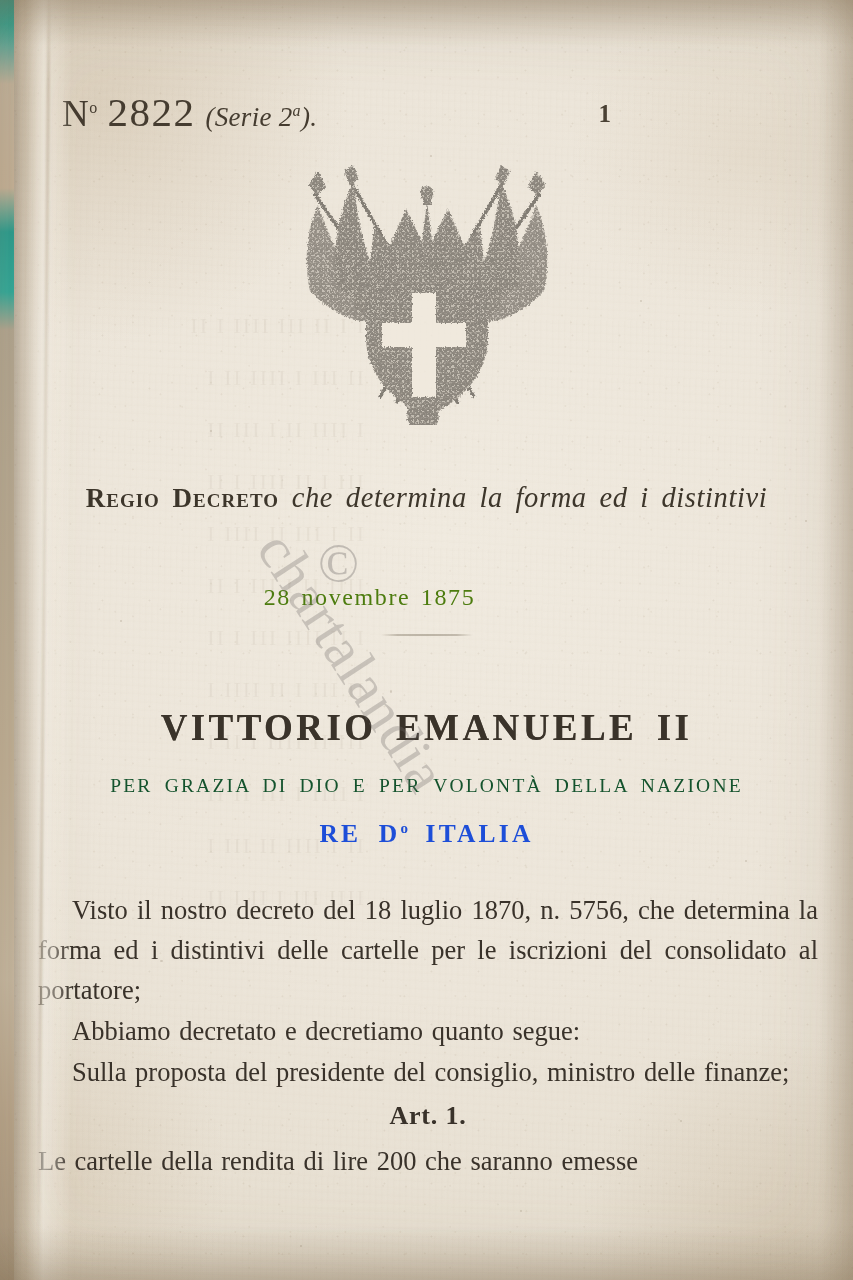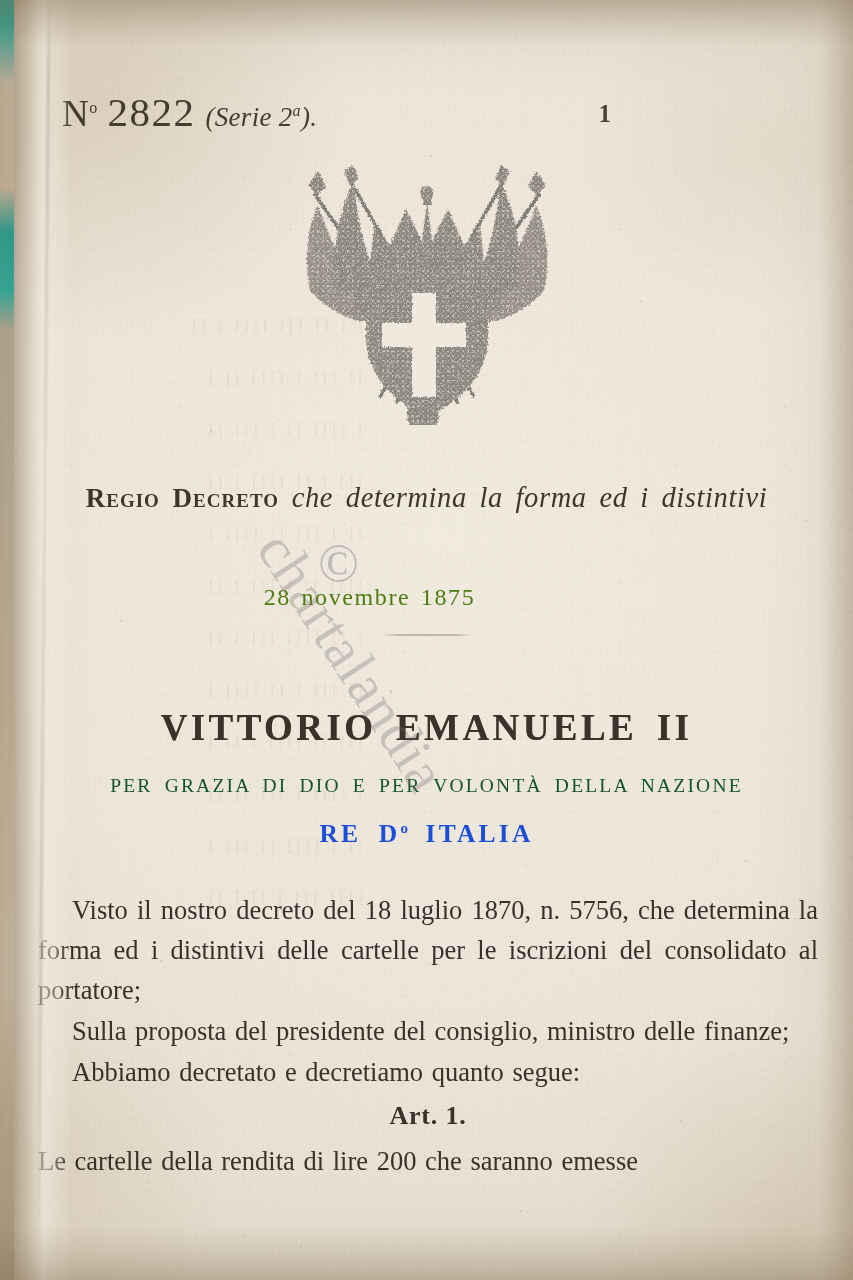--- a/index.html
+++ b/index.html
@@ -469,22 +469,22 @@
     <div class="rule"></div>
 
     <div class="sovereign">
       <div class="king-name">VITTORIO EMANUELE II</div>
       <div class="king-sub">PER GRAZIA DI DIO E PER VOLONTÀ DELLA NAZIONE</div>
       <div class="king-title"><span>RE D</span><span class="sup">o</span><span> ITALIA</span></div>
     </div>
 
     <div class="body-block">
       <p class="para indent">Visto il nostro decreto del 18 luglio 1870, n. 5756, che determina la forma ed i distintivi delle cartelle per le iscrizioni del consolidato al portatore;</p>
+      <p class="para indent last-line-left">Abbiamo decretato e decretiamo quanto segue:</p>
       <p class="para indent last-line-left">Sulla proposta del presidente del consiglio, ministro delle finanze;</p>
-      <p class="para indent last-line-left">Abbiamo decretato e decretiamo quanto segue:</p>
       <div class="art-head">Art. 1.</div>
       <p class="para last-line-left">Le cartelle della rendita di lire 200 che saranno emesse</p>
     </div>
 
   </div>
 
   <div class="wm-copy">©</div>
   <div class="watermark">
     <div class="wm-text">chartalandia</div>
   </div>

